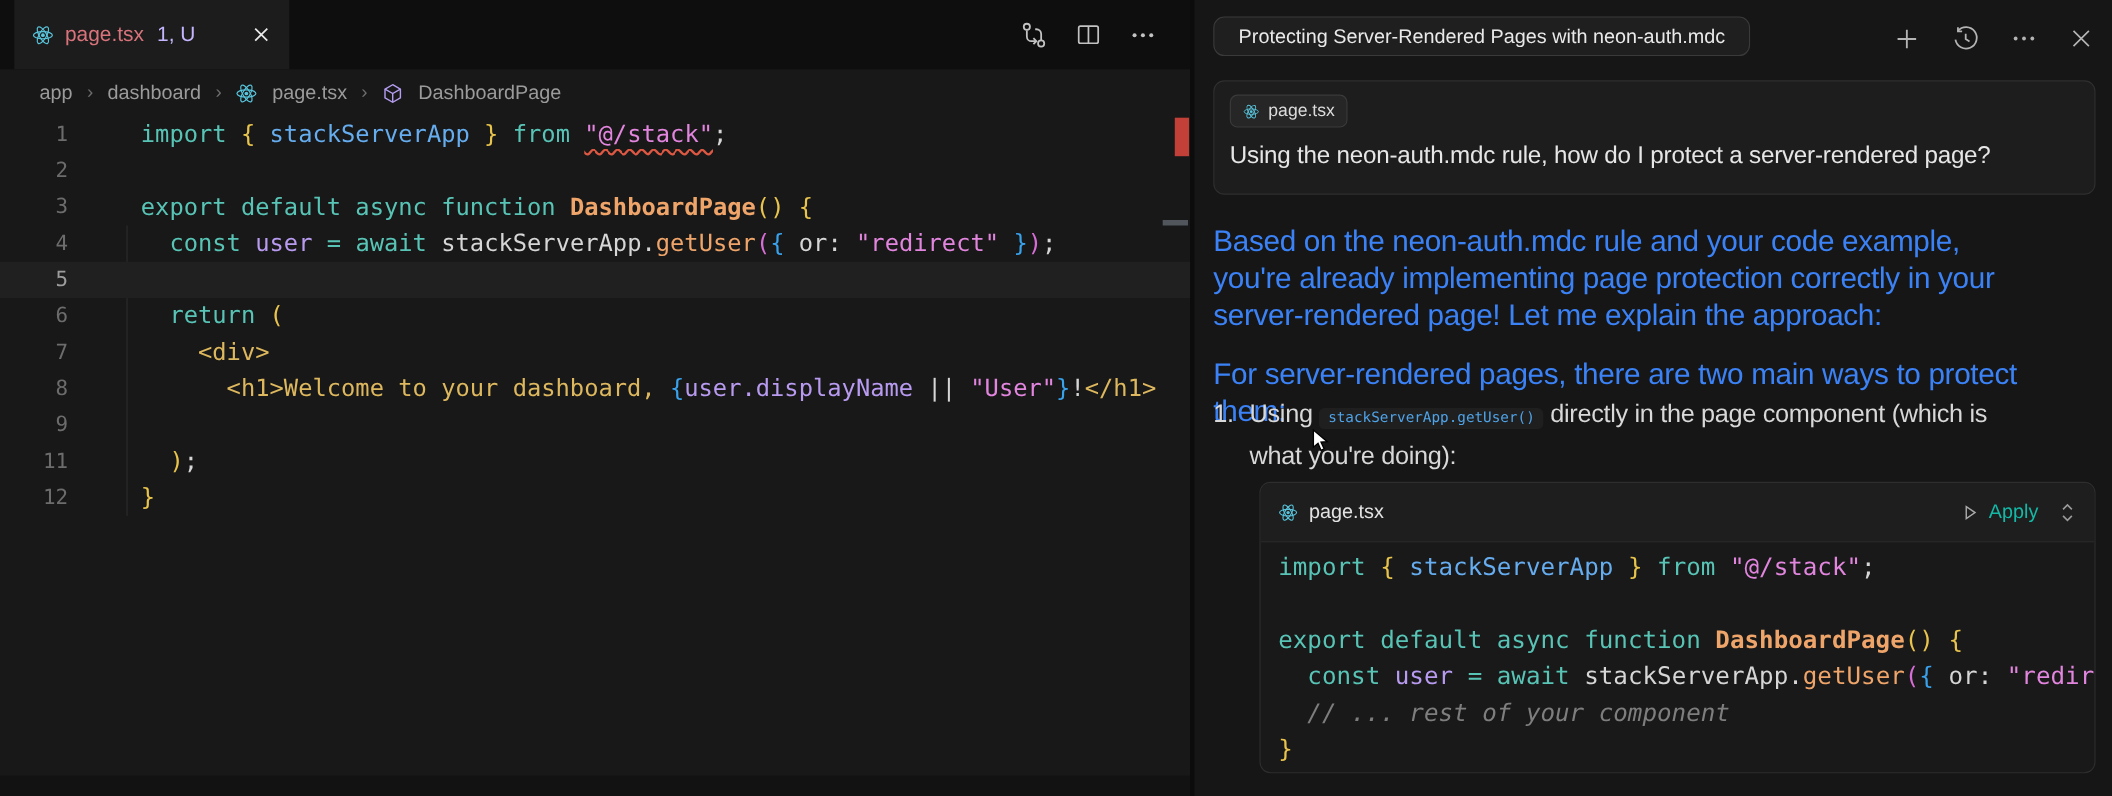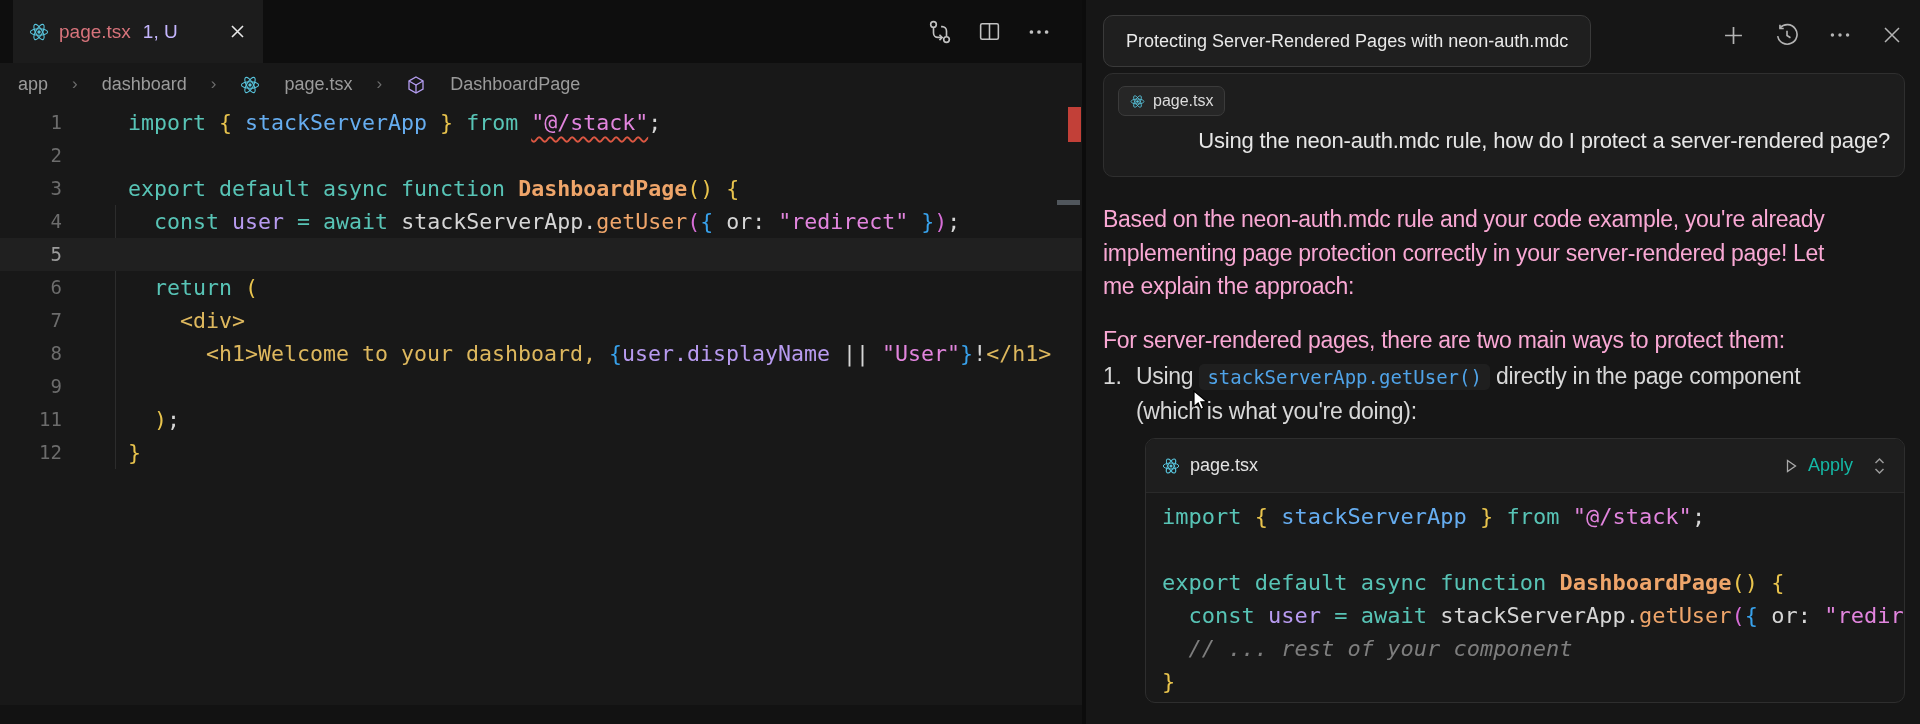--- a/index.html
+++ b/index.html
@@ -11,21 +11,21 @@
   .tabbar{position:absolute;left:0;top:0;width:1082px;height:63px;background:#0e0e0e;}
   .tab{position:absolute;left:13px;top:0;height:63px;width:250px;background:#1c1c1c;
        display:flex;align-items:center;padding:0 16px;box-sizing:border-box;gap:10px;}
   .tab-label{color:#d7737b;font-size:19px;white-space:nowrap;}
   .tab-badge{color:#c4b5fd;font-size:19px;margin-left:2px;white-space:nowrap;}
   .tab-close{margin-left:auto;display:flex;align-items:center;}
   .tab-actions{position:absolute;right:30px;top:0;height:63px;display:flex;align-items:center;gap:24px;}
   .icon{display:inline-flex;align-items:center;justify-content:center;}
 
   .breadcrumb{position:absolute;left:0;top:63px;height:43px;width:1082px;display:flex;align-items:center;
-              padding-left:18px;box-sizing:border-box;gap:24px;color:#9b9b9b;font-size:18px;}
+              padding-left:36px;box-sizing:border-box;gap:13px;color:#9b9b9b;font-size:18px;}
   .crumb{white-space:nowrap;}
   .crumb-sep{color:#6d6d6d;font-size:17px;transform:translateY(-1px);}
 
   .code-area{position:absolute;left:0;top:106px;width:1082px;
              font-family:"DejaVu Sans Mono",monospace;font-size:21.6px;line-height:33px;}
   .cline{display:flex;height:33px;white-space:pre;align-items:center;}
   .cline .num{width:62px;text-align:right;color:#6c6c6c;font-size:19px;flex:none;}
   .code-area .cline .txt{margin-left:66px;}
   .cline.cur{background:#202020;}
   .cline.cur .num{color:#9d9d9d;}
@@ -40,39 +40,39 @@
 
   .indent-guide{position:absolute;left:115px;top:205px;width:1px;height:264px;background:#2c2c2c;}
   .ruler-error{position:absolute;left:1068px;top:107px;width:13px;height:35px;background:#c24038;}
   .ruler-line{position:absolute;left:1057px;top:200px;width:23px;height:5px;background:#50565c;}
   .editor-bottom{position:absolute;left:0;top:705px;width:1082px;height:19px;background:#121212;}
 
   .divider{position:absolute;left:1082px;top:0;width:4px;height:724px;background:#0c0c0c;}
 
   
   .chat{position:absolute;left:1086px;top:0;width:834px;height:724px;background:#161616;}
-  .chat-title{position:absolute;left:17px;top:15px;height:52px;display:inline-flex;align-items:center;
+  .chat-title{position:absolute;left:17px;top:15px;height:36px;display:inline-flex;align-items:center;
               padding:16px 22px;background:#1f1f1f;border:1px solid #3a3a3a;border-radius:10px;
               box-sizing:border-box;color:#e9e9e9;font-size:18px;white-space:nowrap;}
   .chat-icons{position:absolute;right:16px;top:15px;height:40px;display:flex;align-items:center;gap:27px;}
 
   .user-card{position:absolute;left:17px;top:73px;width:802px;height:104px;box-sizing:border-box;
              background:#1d1d1d;border:1px solid #2f2f2f;border-radius:10px;padding:12px 14px;}
   .file-chip{display:inline-flex;align-items:center;gap:8px;padding:5px 11px;background:#262626;
              border:1px solid #3b3b3b;border-radius:7px;color:#dcdcdc;font-size:16px;}
-  .question{margin-top:12px;color:#e6e6e6;font-size:22px;letter-spacing:-0.2px;white-space:nowrap;text-align:right;}
-
-  .answer-p{position:absolute;left:17px;width:742px;color:#f9a8d4;font-size:23px;
+  .question{margin-top:12px;color:#e6e6e6;font-size:22px;letter-spacing:-0.2px;white-space:nowrap;}
+
+  .answer-p{position:absolute;left:17px;width:742px;color:#3b82f6;font-size:27px;
             letter-spacing:-0.3px;line-height:33.5px;}
   .p1{top:203px;} .p2{top:324px;}
   .answer-list{position:absolute;left:17px;top:360px;width:742px;display:flex;color:#d8d8d8;
                font-size:23px;letter-spacing:-0.3px;line-height:33.5px;}
   .li-num{width:33px;flex:none;}
   .li-body{width:705px;}
-  .inline-code{font-family:"DejaVu Sans Mono",monospace;font-size:19px;color:#4fa3e8;
+  .inline-code{font-family:"DejaVu Sans Mono",monospace;font-size:13px;color:#4fa3e8;
                background:#1f1f1f;border-radius:5px;padding:2px 8px;letter-spacing:0;}
 
   .code-card{position:absolute;left:59px;top:438px;width:760px;height:265px;box-sizing:border-box;
              background:#191919;border:1px solid #2e2e2e;border-radius:10px;overflow:hidden;}
   .cb-header{height:54px;background:#1e1e1e;border-bottom:1px solid #2a2a2a;display:flex;
              align-items:center;padding:0 16px;gap:10px;box-sizing:border-box;}
   .cb-file{color:#e3e3e3;font-size:18px;}
   .cb-right{margin-left:auto;display:flex;align-items:center;gap:9px;color:#14b8a6;font-size:18px;}
   .cb-code{padding:7px 0 0 16px;font-family:"DejaVu Sans Mono",monospace;font-size:22px;
            line-height:33px;white-space:pre;overflow:hidden;}

